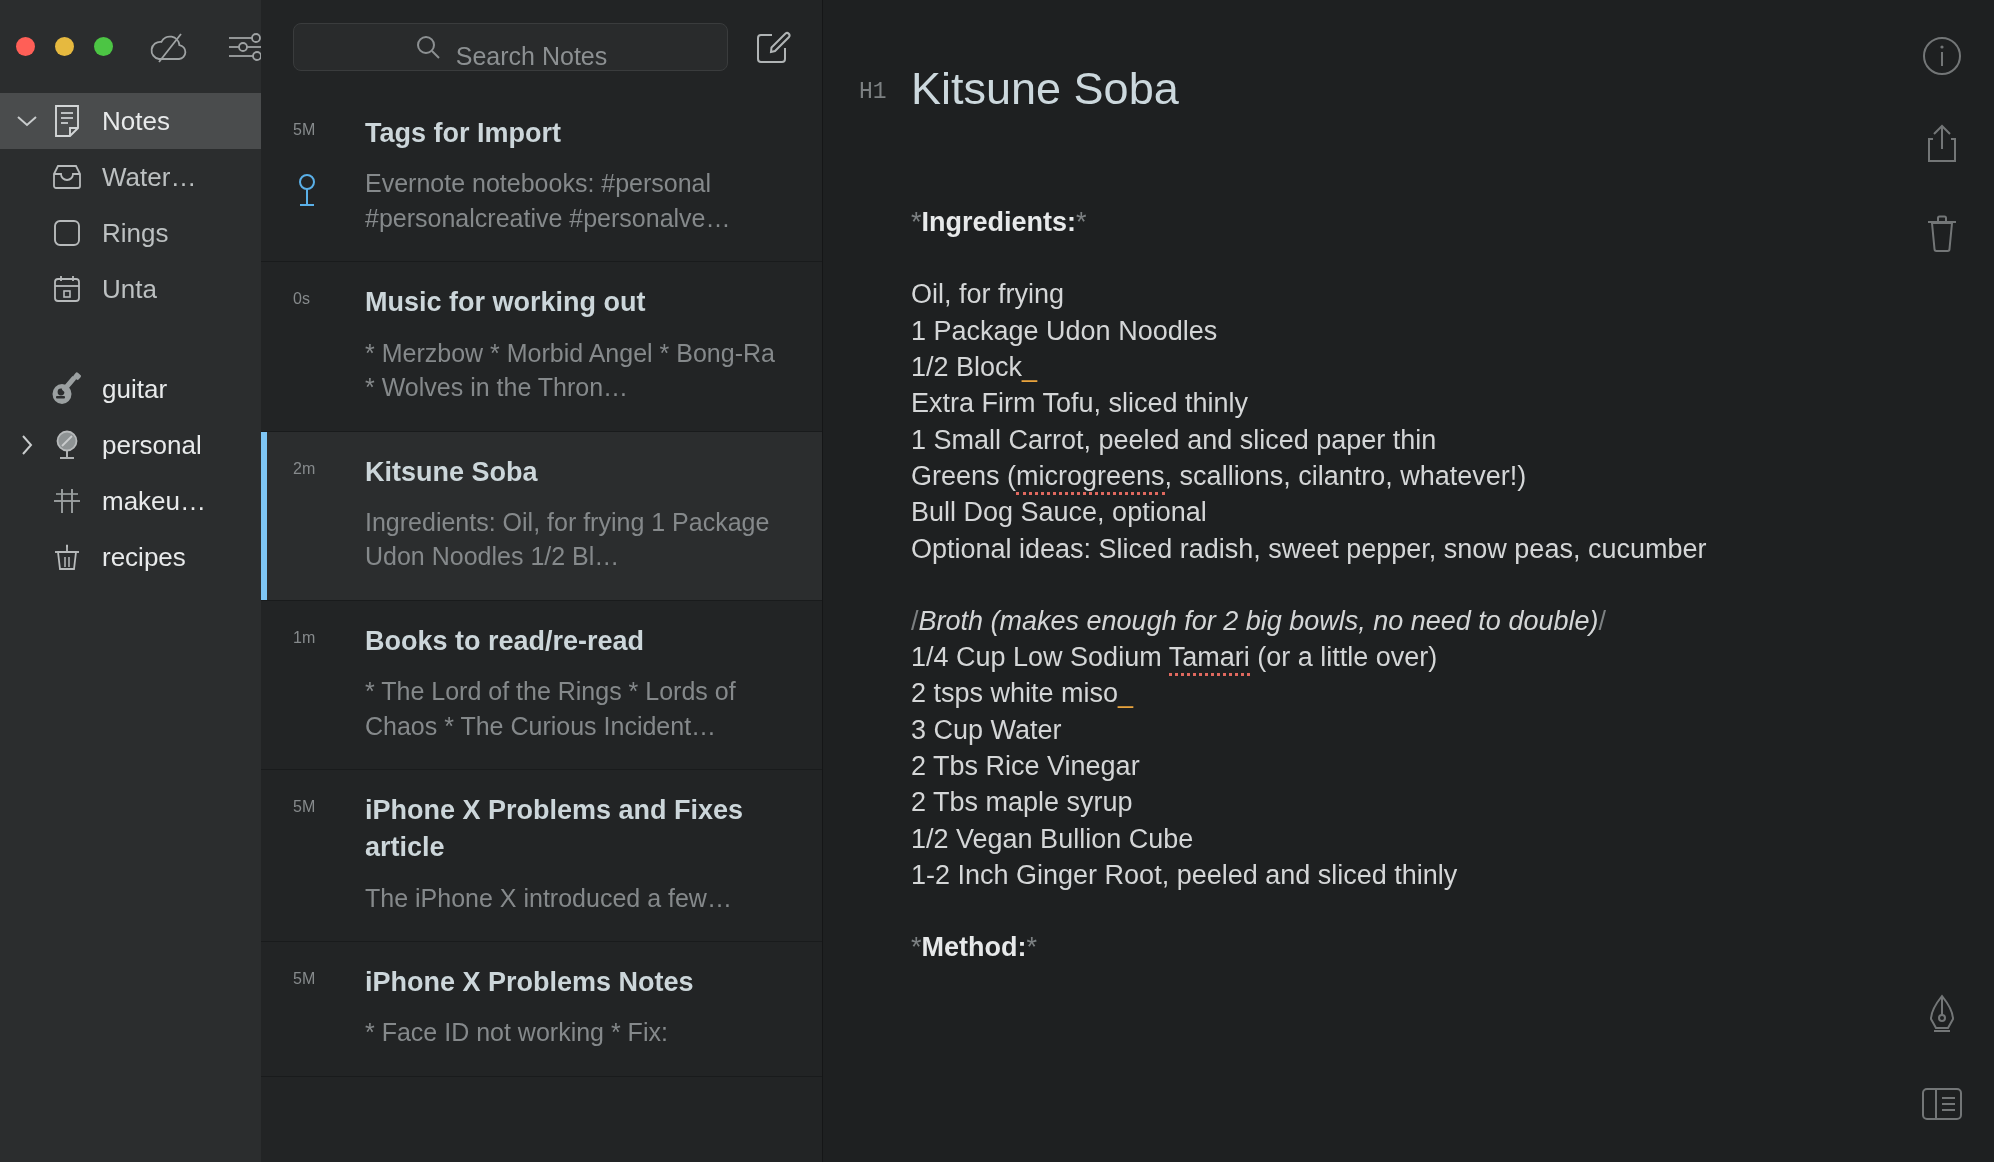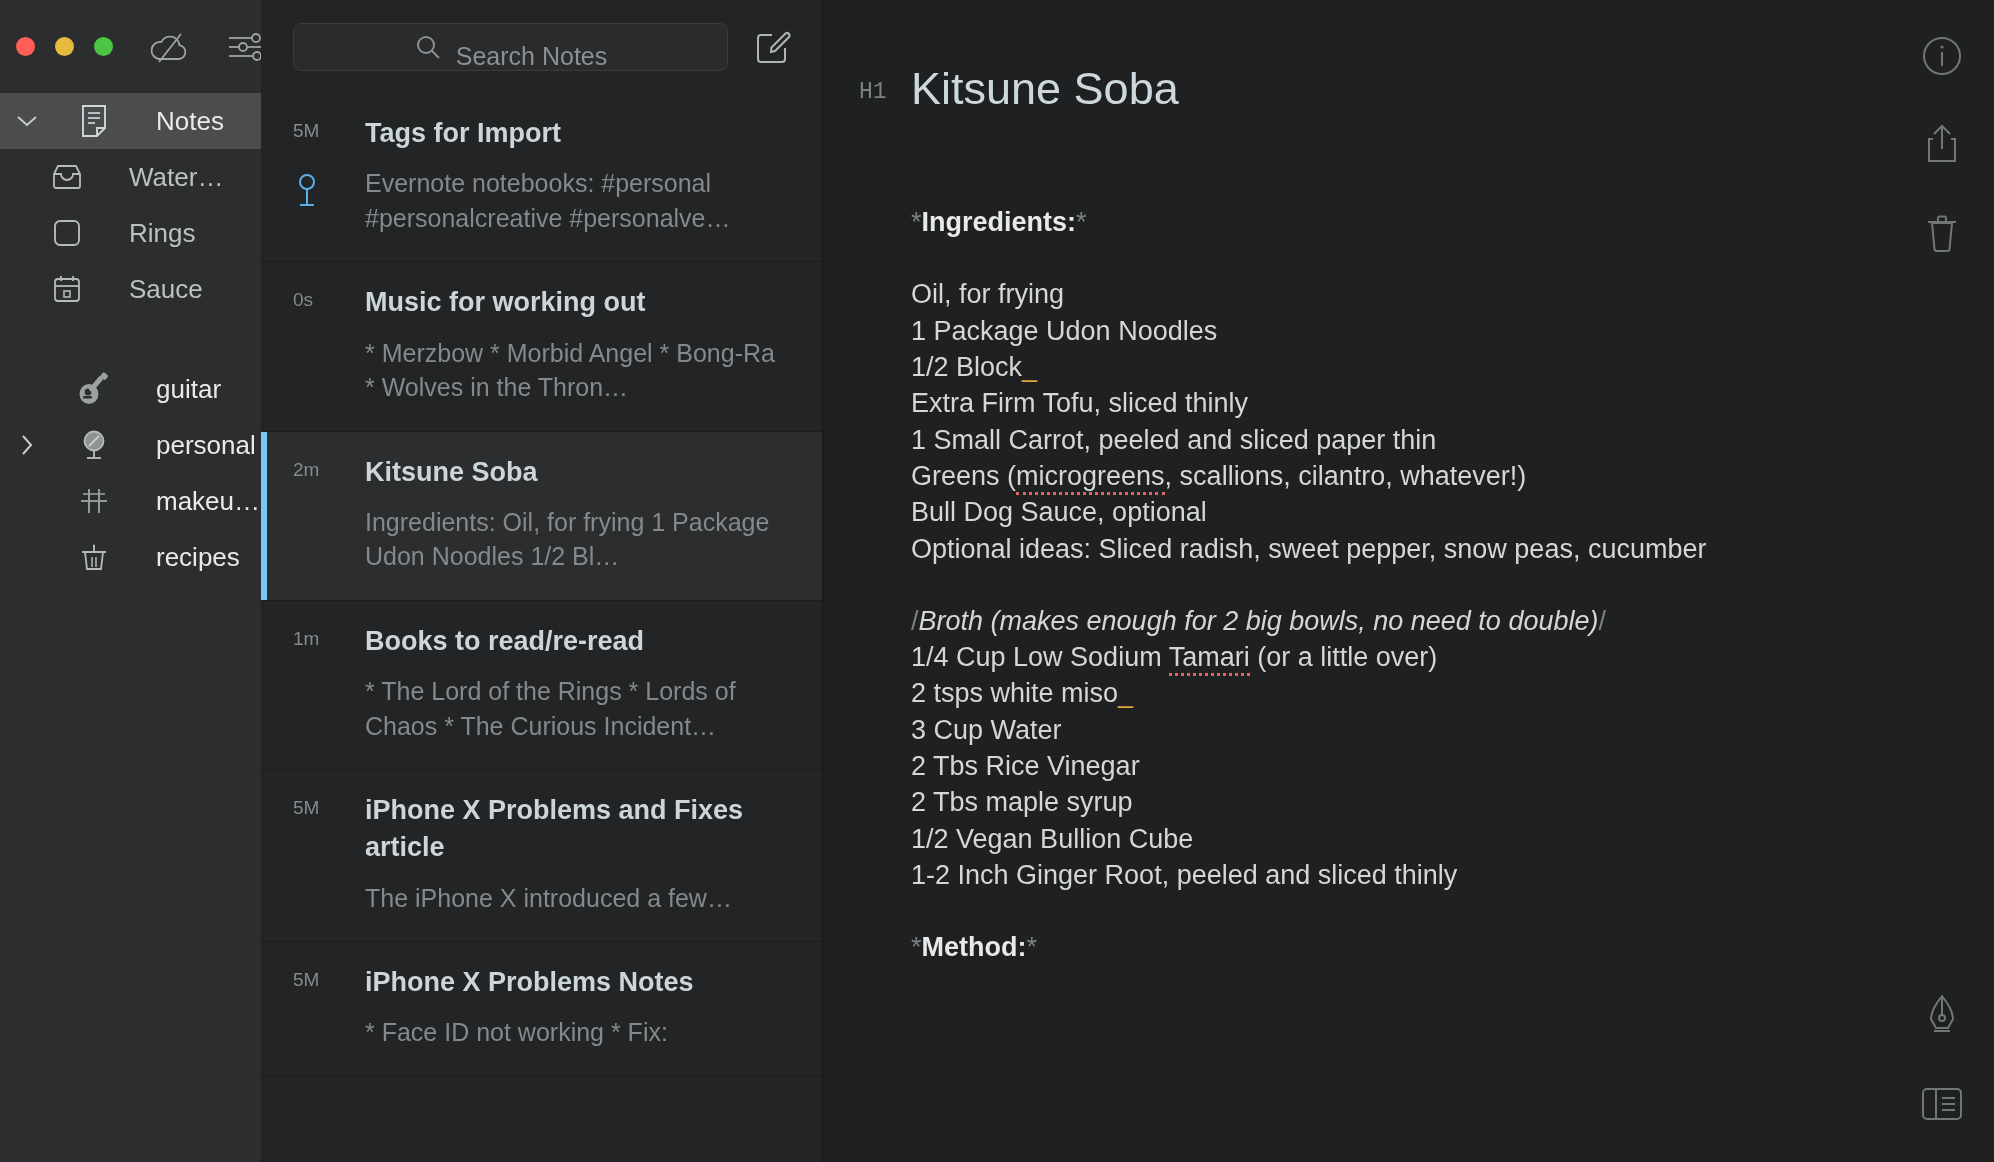--- a/index.html
+++ b/index.html
@@ -34,21 +34,20 @@
   .tb-icon { cursor:pointer; opacity:.82; }
 
   .side-scroll { flex:1; overflow:hidden; padding-top:0; }
   .side-row {
     display:flex; align-items:center;
     height:56px;
     font-size:26px;
     color:#c9cccd;
     padding-left:10px;
     position:relative;
-    gap:27px;
   }
   .side-row.active { background:#4a4c4d; }
   .side-row .chev {
     width:34px; flex:0 0 34px;
     display:flex; align-items:center; justify-content:center;
     color:#c9cccd;
   }
   .side-row .ic {
     width:46px; flex:0 0 46px;
     display:flex; align-items:center; justify-content:center;
@@ -94,21 +93,21 @@
     position:relative;
     border-bottom:1px solid #191b1c;
     cursor:pointer;
   }
   .note-item.selected { background:#2b2d2e; }
   .note-item.selected::before {
     content:""; position:absolute; left:0; top:0; bottom:0;
     width:6px; background:#7ec6f5;
   }
   .meta { width:72px; flex:0 0 72px; position:relative; }
-  .meta .time { font-size:19px; color:#868a8c; line-height:1.2; padding-top:5px; }
+  .meta .time { font-size:16px; color:#868a8c; line-height:1.2; padding-top:5px; }
   .meta .pin { position:absolute; top:56px; left:3px; }
   .note-main { flex:1; min-width:0; }
   .note-title {
     font-size:27px; font-weight:bold; color:#ccd6da;
     line-height:1.38; margin-bottom:14px;
     word-wrap:break-word;
   }
   .note-prev {
     font-size:25px; color:#85898b; line-height:1.38;
     word-wrap:break-word;
@@ -235,21 +234,21 @@
       <div class="side-row level1">
         <span class="ic">
           <svg width="30" height="30" viewBox="0 0 30 30">
             <rect x="3" y="5" width="24" height="22" rx="3" fill="none" stroke="#b7babb" stroke-width="1.8"></rect>
             <line x1="3" y1="12" x2="27" y2="12" stroke="#b7babb" stroke-width="1.8"></line>
             <line x1="9" y1="2" x2="9" y2="7" stroke="#b7babb" stroke-width="1.8"></line>
             <line x1="21" y1="2" x2="21" y2="7" stroke="#b7babb" stroke-width="1.8"></line>
             <rect x="12" y="17" width="6" height="6" fill="none" stroke="#b7babb" stroke-width="1.6"></rect>
           </svg>
         </span>
-        <span class="lbl">Sauce</span>
+        <span class="lbl">Unta</span>
       </div>
 
       <div class="gap-sm"></div>
 
 
       <div class="gap-md"></div>
 
       <div class="side-row root">
         <span class="chev"></span>
         <span class="ic">

